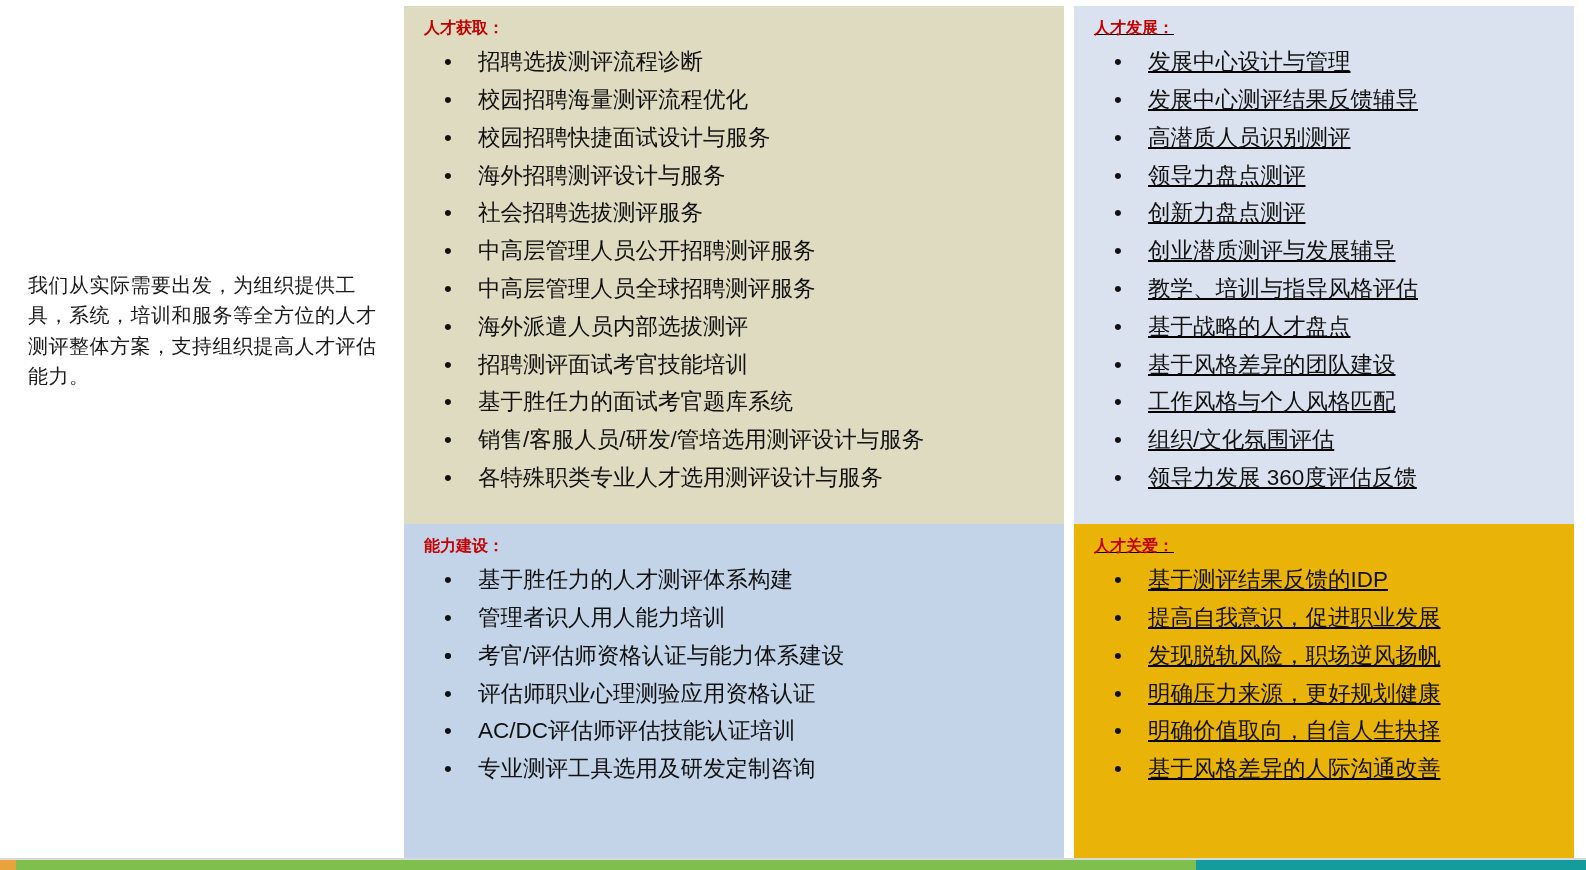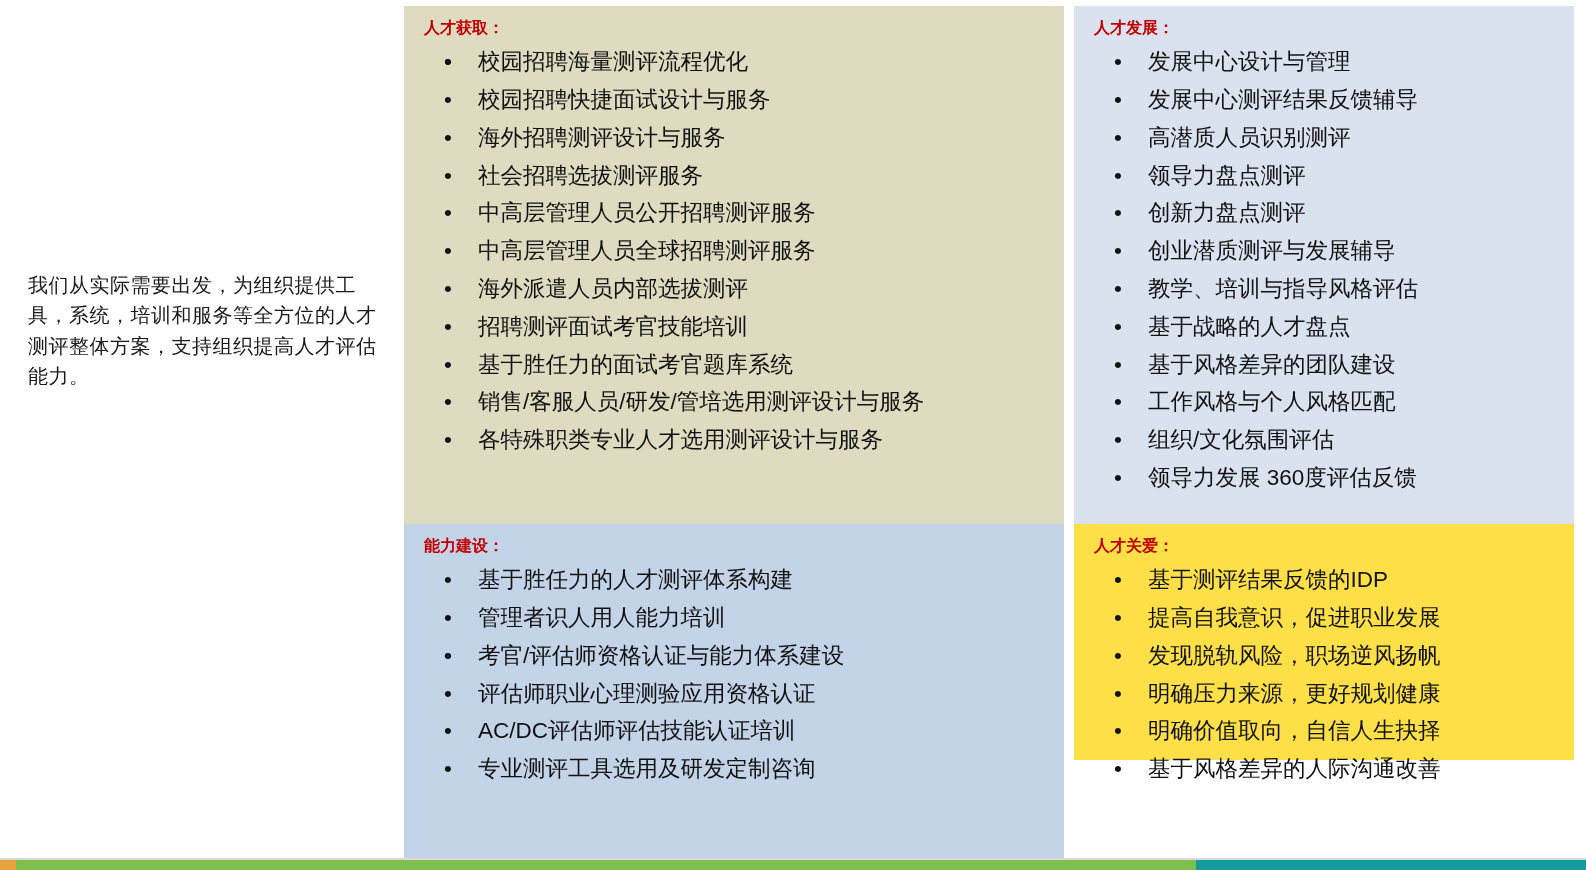--- a/index.html
+++ b/index.html
@@ -37,41 +37,42 @@
     position: absolute;
     left: 404px;
     top: 6px;
     width: 660px;
   }
   .col-right {
     position: absolute;
     left: 1074px;
     top: 6px;
     width: 500px;
+    text-decoration: underline;
   }
 
   .panel {
     box-sizing: border-box;
     padding: 10px 18px 14px 18px;
   }
   .panel.acq {
     background: #dedbc0;
     height: 518px;
   }
   .panel.cap {
     background: #c3d3e8;
     height: 334px;
   }
   .panel.dev {
     background: #dbe2ef;
     height: 518px;
   }
   .panel.care {
-    background: #fde047;
-    height: 236px;
+    background: #eab308;
+    height: 334px;
   }
 
   .panel-title {
     color: #c00000;
     font-size: 16px;
     font-weight: bold;
     margin: 2px 0 6px 2px;
     line-height: 1.2;
   }
 
@@ -121,21 +122,21 @@
 <body>
 
 <div class="slide">
 
   <div class="intro">我们从实际需要出发，为组织提供工具，系统，培训和服务等全方位的人才测评整体方案，支持组织提高人才评估能力。</div>
 
   <div class="col-left">
     <div class="panel acq">
       <div class="panel-title">人才获取：</div>
       <ul class="items">
-        <li><span class="bullet">•</span></li>
+        <li><span class="bullet">•</span><span>招聘选拔测评流程诊断</span></li>
         <li><span class="bullet">•</span><span>校园招聘海量测评流程优化</span></li>
         <li><span class="bullet">•</span><span>校园招聘快捷面试设计与服务</span></li>
         <li><span class="bullet">•</span><span>海外招聘测评设计与服务</span></li>
         <li><span class="bullet">•</span><span>社会招聘选拔测评服务</span></li>
         <li><span class="bullet">•</span><span>中高层管理人员公开招聘测评服务</span></li>
         <li><span class="bullet">•</span><span>中高层管理人员全球招聘测评服务</span></li>
         <li><span class="bullet">•</span><span>海外派遣人员内部选拔测评</span></li>
         <li><span class="bullet">•</span><span>招聘测评面试考官技能培训</span></li>
         <li><span class="bullet">•</span><span>基于胜任力的面试考官题库系统</span></li>
         <li><span class="bullet">•</span><span>销售/客服人员/研发/管培选用测评设计与服务</span></li>

